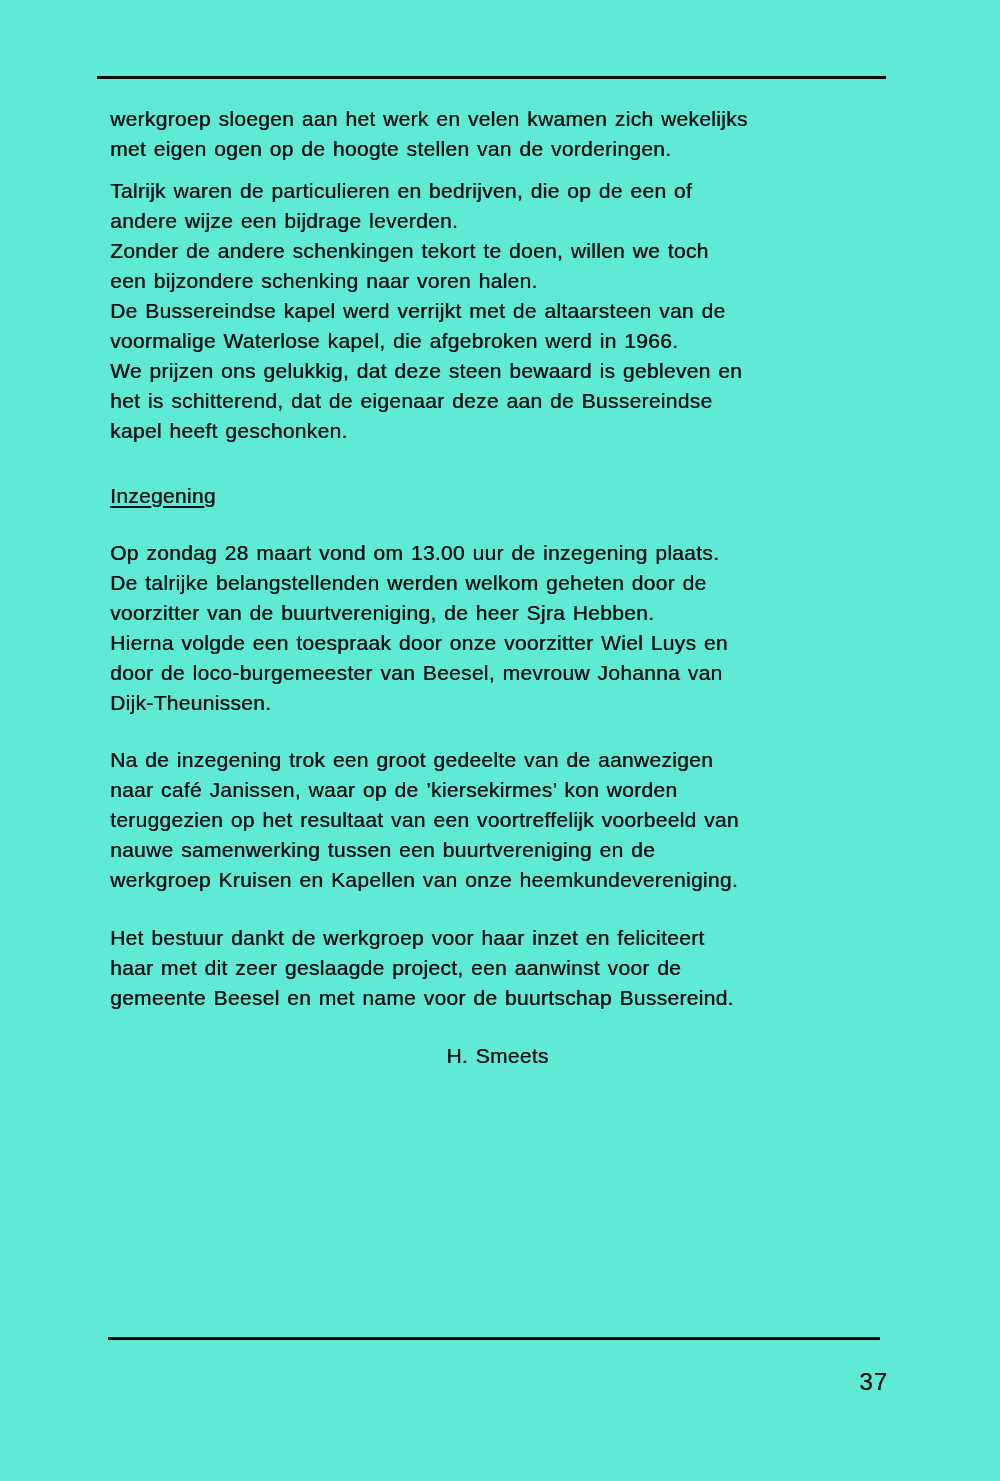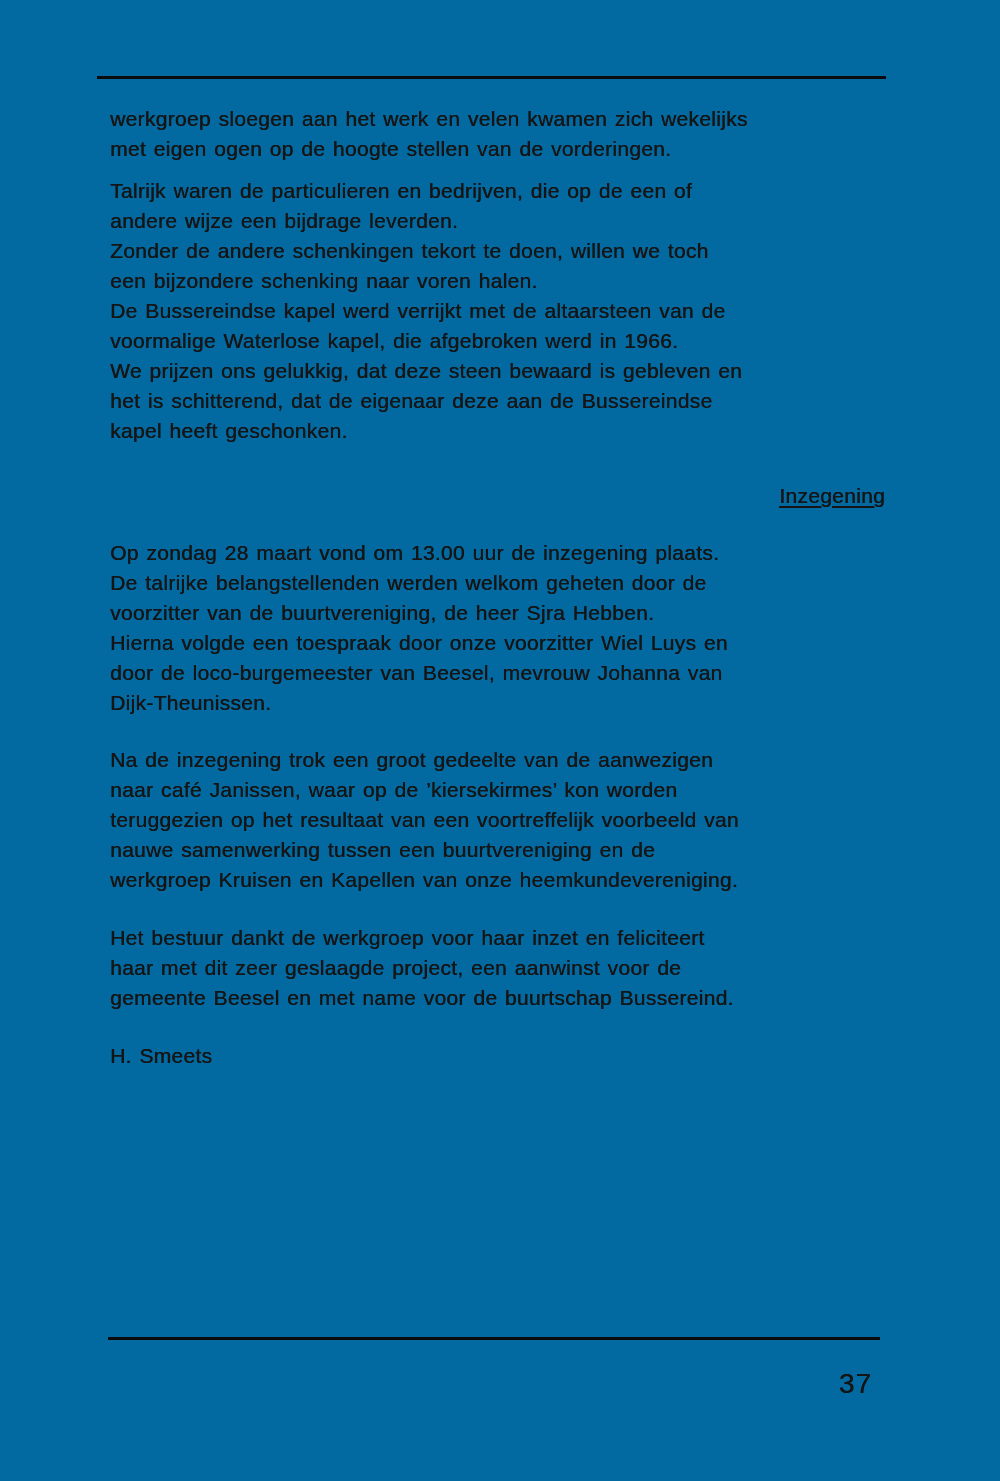--- a/index.html
+++ b/index.html
@@ -5,21 +5,21 @@
   html, body {
     margin: 0;
     padding: 0;
     background: #e8e8e8;
   }
   .page {
     position: relative;
     width: 1000px;
     height: 1481px;
     margin: 0 auto;
-    background: #0369a1;
+    background: #5eead4;
     color: #151515;
     font-family: "Liberation Sans", sans-serif;
     overflow: hidden;
   }
   .rule {
     position: absolute;
     background: #0b0b0b;
   }
   .rule-top {
     left: 97px;
@@ -49,36 +49,35 @@
     white-space: pre-line;
   }
   .para-2 { margin-top: 12px; }
   .section-heading {
     margin: 35px 0 0 0;
     font-size: 21px;
     font-weight: normal;
     text-decoration: underline;
     text-underline-offset: 3px;
     text-decoration-thickness: 2px;
-    text-align: right;
   }
   .para-3 { margin-top: 27px; }
   .para-4 { margin-top: 30px; }
   .para-5 { margin-top: 27px; }
   .para-6 { margin-top: 28px; }
   .signature {
     margin: 28px 0 0 0;
-    text-align: left;
+    text-align: center;
     white-space: pre-line;
   }
   .page-number {
     position: absolute;
-    right: 128px;
+    right: 112px;
     top: 1368px;
-    font-size: 28px;
+    font-size: 24px;
     letter-spacing: 1px;
     text-shadow: 0.4px 0 0 currentColor;
   }
 </style>
 </head>
 <body>
 
 <div class="page">
 
   <div class="rule rule-top"></div>

